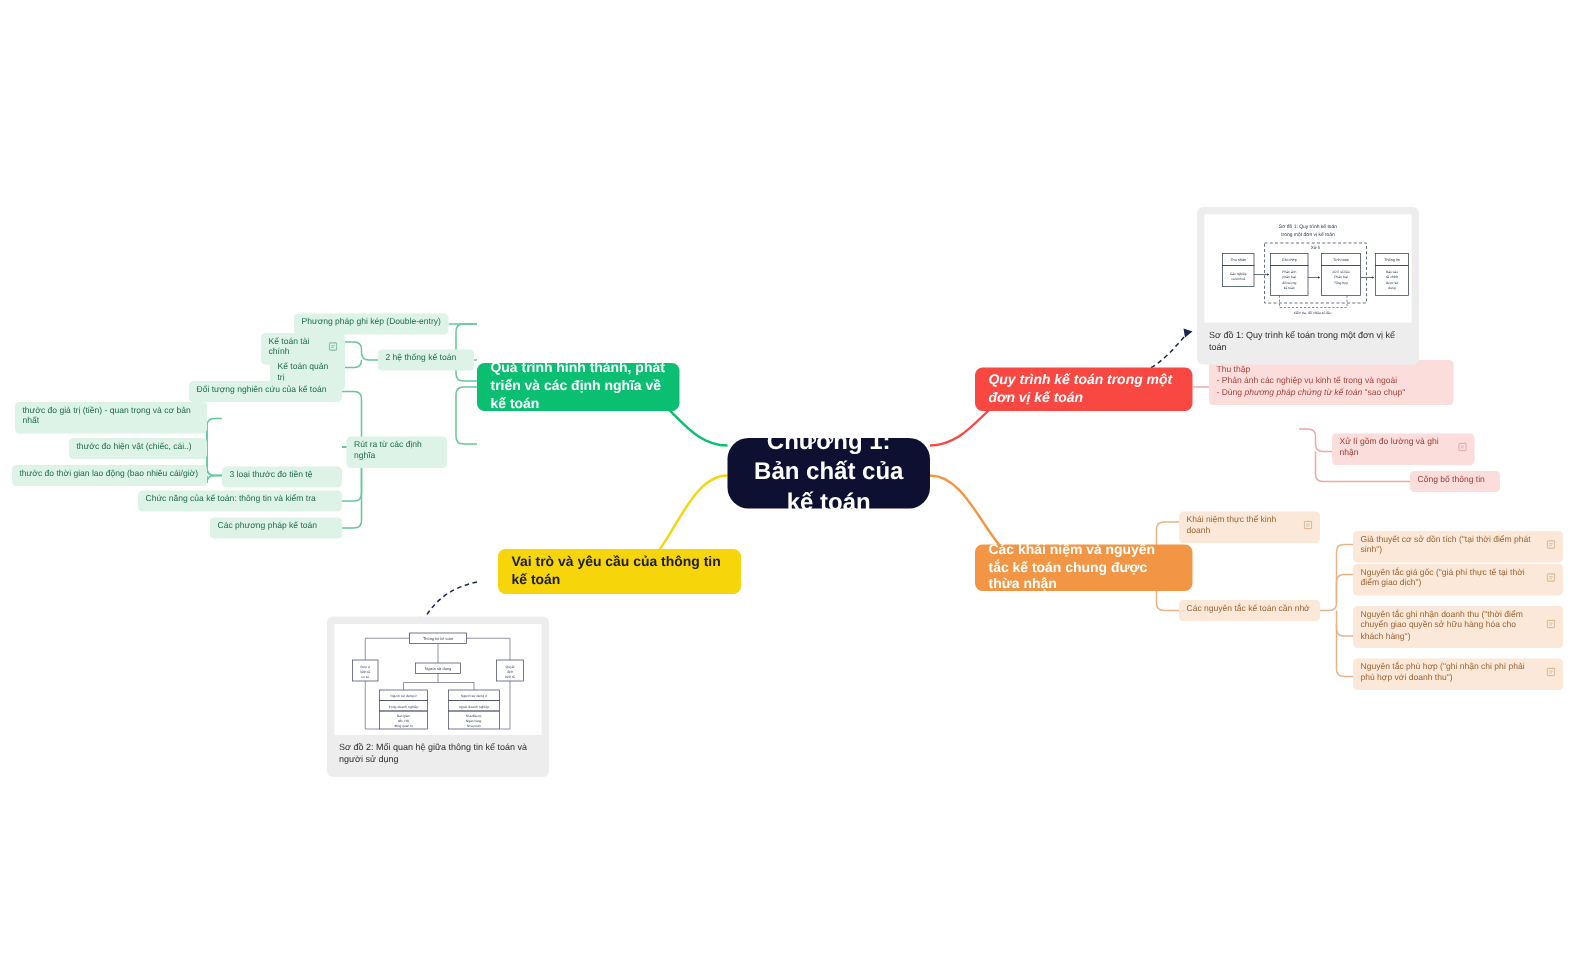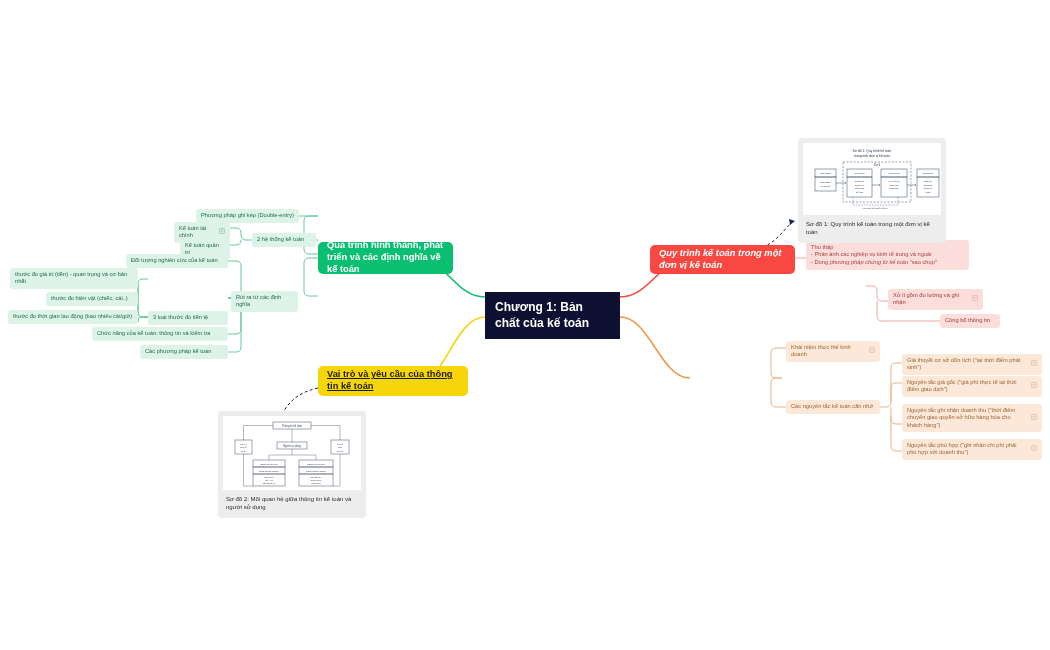--- a/index.html
+++ b/index.html
@@ -14,23 +14,23 @@
     overflow: hidden;
     background: #ffffff;
   }
   #wires { position: absolute; left: 0; top: 0; width: 1050px; height: 650px; pointer-events: none; }
 
   .node { position: absolute; border-radius: 5px; line-height: 1.28; }
 
   
   .central {
     background: #0d1030; color: #ffffff;
-    border-radius: 0;
-    font-size: 12px; font-weight: bold;
-    text-align: left;
+    border-radius: 14px;
+    font-size: 16px; font-weight: bold;
+    text-align: center;
     display: flex; align-items: center; justify-content: center;
     padding: 8px 10px;
   }
 
   
   .l1 { color: #ffffff; font-size: 9.3px; font-weight: bold; padding: 7px 9px; display:flex; align-items:center; }
   .l1.green  { background: #0bbf72; }
   .l1.red    { background: #f94742; font-style: italic; }
   .l1.yellow { background: #f6d50a; color: #1d1d1d; }
   .l1.orange { background: #f29545; }
@@ -240,20 +240,23 @@
         <defs>
             <marker id="ar1" markerWidth="4" markerHeight="4" refX="3" refY="2" orient="auto">
               <path d="M0,0 L3,2 L0,4 z" fill="#33415e"></path>
             </marker>
           </defs>
       </svg>
     </div>
     <div class="cap">Sơ đồ 1: Quy trình kế toán trong một đơn vị kế toán</div>
   </div>
 
+  <div class="node l1 orange" style="left:650px; top:363px; width:145px; height:31px;">
+    <span>Các khái niệm và nguyên tắc kế toán chung được thừa nhận</span>
+  </div>
 
   <div class="node chip o" style="left:786px; top:341px; width:94px;">
     <span class="txt">Khái niệm thực thể kinh doanh</span>
     <span class="note-ico">
       <svg width="6" height="6" viewBox="0 0 10 10">
           <rect x="1" y="1" width="8" height="8" rx="1" fill="none" stroke="#bf8c5c" stroke-width="1.2"></rect>
           <path d="M3 4h4M3 6h3" stroke="#bf8c5c" stroke-width="1"></path>
         </svg>
     </span>
   </div>
@@ -295,21 +298,21 @@
   <div class="node chip o" style="left:902px; top:439px; width:140px;">
     <span class="txt">Nguyên tắc phù hợp ("ghi nhận chi phí phải phù hợp với doanh thu")</span>
     <span class="note-ico">
       <svg width="6" height="6" viewBox="0 0 10 10">
           <rect x="1" y="1" width="8" height="8" rx="1" fill="none" stroke="#bf8c5c" stroke-width="1.2"></rect>
           <path d="M3 4h4M3 6h3" stroke="#bf8c5c" stroke-width="1"></path>
         </svg>
     </span>
   </div>
 
-  <div class="node l1 yellow" style="left:318px; top:366px; width:150px; height:30px;text-decoration:underline;">
+  <div class="node l1 yellow" style="left:332px; top:366px; width:162px; height:30px;">
     <span>Vai trò và yêu cầu của thông tin kế toán</span>
   </div>
 
   <div class="imgcard" style="left:218px; top:411px; width:148px;">
     <div class="pic">
       <svg class="mini" viewBox="0 0 138 74">
         <rect x="0" y="0" width="138" height="74" fill="#fff"></rect>
         <rect x="50" y="6" width="38" height="7" fill="none" stroke="#4a4a6a" stroke-width="0.5"></rect>
         <text x="69" y="10.8" font-size="2.6" text-anchor="middle" fill="#33405e" font-family="Liberation Sans, sans-serif">Thông tin kế toán</text>
         <rect x="54" y="26" width="30" height="7" fill="none" stroke="#4a4a6a" stroke-width="0.5"></rect>

